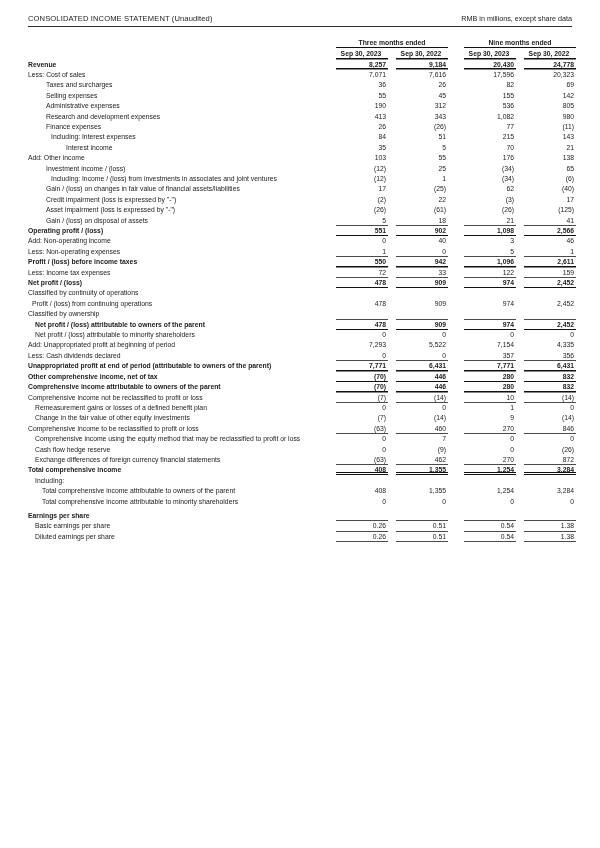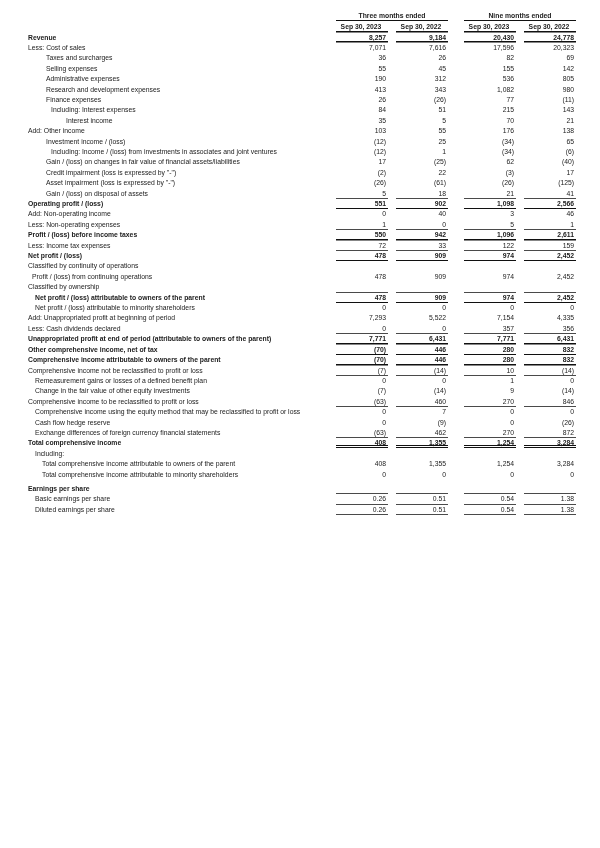--- a/index.html
+++ b/index.html
@@ -72,20 +72,24 @@
     background-size:100% 1.4px, 100% 1.4px;
     background-position:left bottom, left calc(100% - 2.8px);
     background-repeat:no-repeat, no-repeat;
   }
 </style>
 </head>
 <body>
 
 <div class="page">
 
+  <div class="doc-header">
+    <div class="doc-title">CONSOLIDATED INCOME STATEMENT (Unaudited)</div>
+    <div class="doc-unit">RMB in millions, except share data</div>
+  </div>
 
   <table class="fin">
     <colgroup>
       <col class="c-label">
       <col class="c-num">
         <col class="c-num">
       <col class="c-gap">
       <col class="c-num">
         <col class="c-num">
     </colgroup>

